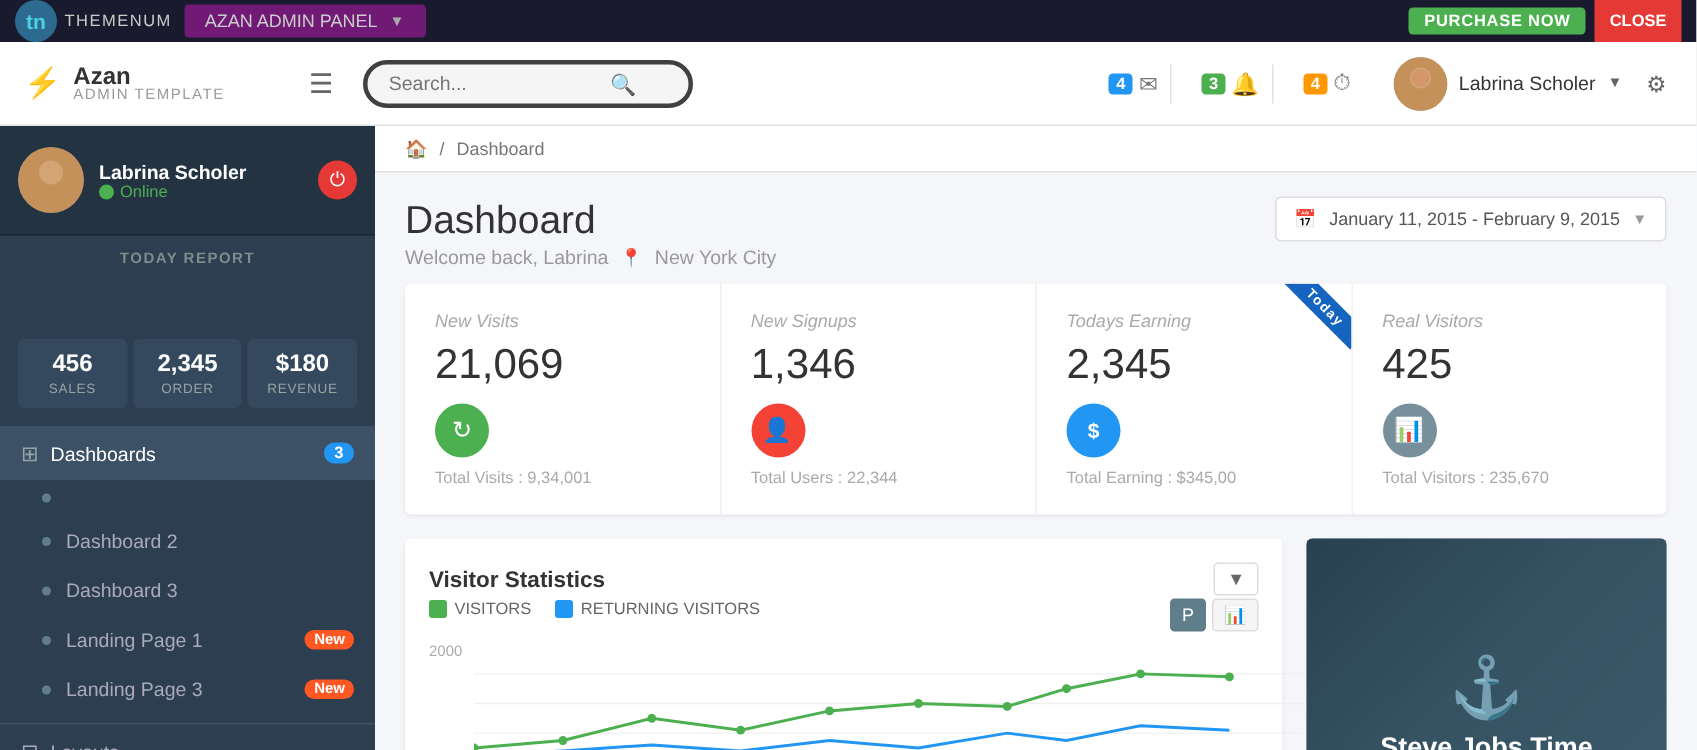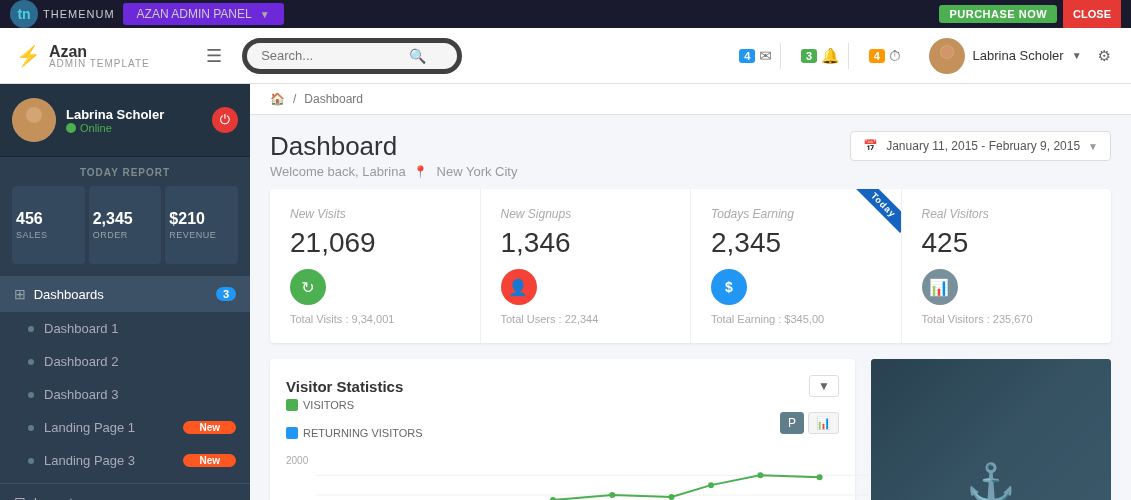--- a/index.html
+++ b/index.html
@@ -4,33 +4,33 @@
   <style>
     * { margin: 0; padding: 0; box-sizing: border-box; }
     body { font-family: 'Segoe UI', Arial, sans-serif; font-size: 13px; background: #f0f0f0; overflow: hidden; width: 1131px; height: 500px; }
 
     
     .topbar { background: #1a1a2e; height: 28px; display: flex; align-items: center; justify-content: space-between; padding: 0 10px; }
     .topbar-left { display: flex; align-items: center; gap: 8px; }
     .topbar-logo { display: flex; align-items: center; gap: 5px; }
     .logo-icon { width: 28px; height: 28px; background: #2d6a8f; border-radius: 50%; display: flex; align-items: center; justify-content: center; color: #4dd0e1; font-weight: bold; font-size: 14px; }
     .topbar-brand { color: #ccc; font-size: 11px; letter-spacing: 1px; }
-    .topbar-title { background: #6d28d9; color: #ccc; font-size: 12px; padding: 4px 14px; border-radius: 3px; display: flex; align-items: center; gap: 8px; }
+    .topbar-title { background: #701a75; color: #ccc; font-size: 12px; padding: 4px 14px; border-radius: 3px; display: flex; align-items: center; gap: 8px; }
     .topbar-right { display: flex; align-items: center; gap: 6px; margin-left: 32px; }
     .btn-purchase { background: #4caf50; color: white; border: none; padding: 3px 10px; font-size: 11px; font-weight: bold; border-radius: 3px; cursor: pointer; letter-spacing: 0.5px; }
     .btn-close { background: #e53935; color: white; border: none; padding: 3px 10px; font-size: 11px; font-weight: bold; cursor: pointer; height: 28px; }
 
     
     .navbar { background: white; height: 56px; display: flex; align-items: center; padding: 0 16px; border-bottom: 1px solid #e0e0e0; gap: 16px; }
     .brand-logo { display: flex; align-items: center; gap: 8px; min-width: 170px; }
     .brand-bolt { color: #ffc107; font-size: 20px; }
     .brand-name { font-size: 16px; font-weight: bold; color: #333; }
     .brand-sub { font-size: 10px; color: #999; letter-spacing: 1px; display: block; margin-top: -3px; }
     .nav-toggle { font-size: 18px; color: #666; cursor: pointer; padding: 4px; }
-    .search-box { display: flex; align-items: center; background: #f5f5f5; border: 5px solid #404040; border-radius: 20px; padding: 5px 14px; flex: 1; max-width: 220px; gap: 8px; }
+    .search-box { display: flex; align-items: center; background: #f5f5f5; border: 3px solid #404040; border-radius: 20px; padding: 5px 14px; flex: 1; max-width: 220px; gap: 8px; }
     .search-box input { border: none; background: transparent; outline: none; font-size: 13px; color: #999; width: 100%; }
     .search-icon { color: #999; font-size: 14px; }
     .nav-badges { display: flex; align-items: center; gap: 12px; margin-left: auto; }
     .badge-group { display: flex; align-items: center; gap: 4px; padding: 4px 8px; border-right: 1px solid #e0e0e0; }
     .badge-num { background: #2196f3; color: white; border-radius: 3px; padding: 1px 5px; font-size: 11px; font-weight: bold; }
     .badge-num.orange { background: #ff9800; }
     .badge-num.green { background: #4caf50; }
     .badge-icon { color: #777; font-size: 15px; }
     .user-area { display: flex; align-items: center; gap: 8px; margin-left: 8px; }
     .user-avatar-sm { width: 36px; height: 36px; border-radius: 50%; background: #ccc; overflow: hidden; display: flex; align-items: center; justify-content: center; }
@@ -47,33 +47,33 @@
     .sidebar-user { display: flex; align-items: center; gap: 10px; padding: 14px 12px; background: #243342; border-bottom: 1px solid #1a2636; }
     .sidebar-avatar { width: 44px; height: 44px; border-radius: 50%; background: #888; overflow: hidden; position: relative; }
     .online-dot { width: 10px; height: 10px; background: #4caf50; border-radius: 50%; display: inline-block; margin-right: 4px; }
     .sidebar-username { color: white; font-weight: bold; font-size: 13px; }
     .sidebar-status { color: #4caf50; font-size: 11px; display: flex; align-items: center; }
     .sidebar-power { margin-left: auto; background: #e53935; color: white; border-radius: 50%; width: 26px; height: 26px; display: flex; align-items: center; justify-content: center; font-size: 13px; cursor: pointer; }
 
     .today-report { padding: 10px 12px 6px; }
     .today-label { color: #7f8c8d; font-size: 10px; font-weight: bold; letter-spacing: 1px; margin-bottom: 8px; text-align: center; }
     .report-stats { display: flex; gap: 4px; }
-    .stat-box { flex: 1; background: #34495e; border-radius: 4px; padding: 24px 4px; text-align: left; }
+    .stat-box { flex: 1; background: #34495e; border-radius: 4px; padding: 8px 4px; text-align: center; margin-top: 40px; }
     .stat-num { color: white; font-size: 16px; font-weight: bold; }
     .stat-lbl { color: #95a5a6; font-size: 9px; letter-spacing: 0.5px; margin-top: 2px; }
 
     .sidebar-section { padding: 6px 0; }
     .sidebar-section-header { display: flex; align-items: center; justify-content: space-between; padding: 10px 14px; background: #3d5166; cursor: pointer; }
     .sidebar-section-header .icon { color: #95a5a6; font-size: 14px; margin-right: 8px; }
     .sidebar-section-title { color: white; font-size: 13px; font-weight: 500; flex: 1; }
     .sidebar-badge { background: #2196f3; color: white; border-radius: 10px; padding: 1px 7px; font-size: 11px; font-weight: bold; }
     .sidebar-item { display: flex; align-items: center; padding: 9px 14px 9px 28px; cursor: pointer; color: #aab; font-size: 13px; }
     .sidebar-dot { width: 6px; height: 6px; border-radius: 50%; background: #607d8b; margin-right: 10px; flex-shrink: 0; }
     .sidebar-item-text { flex: 1; }
-    .new-badge { background: #ff5722; color: white; font-size: 10px; padding: 1px 16px; border-radius: 10px; font-weight: bold; }
+    .new-badge { background: #ff5722; color: white; font-size: 10px; padding: 1px 6px; border-radius: 10px; font-weight: bold; }
     .sidebar-footer-item { display: flex; align-items: center; padding: 10px 14px; cursor: pointer; color: #aab; font-size: 13px; border-top: 1px solid #3d5166; }
     .sidebar-footer-item .icon { margin-right: 8px; font-size: 14px; }
 
     
     .content { flex: 1; overflow-y: auto; background: #f5f6fa; }
 
     
     .breadcrumb { background: white; padding: 8px 20px; display: flex; align-items: center; gap: 8px; border-bottom: 1px solid #e0e0e0; font-size: 12px; color: #777; }
 
     
@@ -100,21 +100,21 @@
     .today-ribbon-wrap { position: absolute; top: 0; right: 0; width: 52px; height: 52px; overflow: hidden; }
     .today-ribbon-diag { position: absolute; top: 8px; right: -14px; background: #1565c0; color: white; font-size: 9px; font-weight: bold; padding: 3px 16px; transform: rotate(45deg); letter-spacing: 1px; }
 
     
     .bottom-row { display: flex; margin: 0 20px; gap: 16px; }
     .visitor-chart { background: white; border-radius: 4px; box-shadow: 0 1px 3px rgba(0,0,0,0.08); flex: 1; padding: 16px; min-height: 130px; }
     .chart-header { display: flex; align-items: center; justify-content: space-between; margin-bottom: 2px; }
     .chart-title { font-size: 15px; color: #333; }
     .chart-title span { font-weight: bold; }
     .chart-dropdown { border: 1px solid #ddd; background: white; color: #666; padding: 3px 8px; border-radius: 3px; cursor: pointer; font-size: 12px; }
-    .chart-legend { display: flex; align-items: flex-start; gap: 16px; margin-bottom: 8px; flex-direction: column; }
+    .chart-legend { display: flex; align-items: flex-end; gap: 16px; margin-bottom: 8px; }
     .legend-item { display: flex; align-items: center; gap: 5px; font-size: 11px; color: #666; }
     .legend-color { width: 12px; height: 12px; border-radius: 2px; }
     .legend-color.green { background: #4caf50; }
     .legend-color.blue { background: #2196f3; }
     .chart-btns { display: flex; gap: 4px; }
     .chart-btn { border: 1px solid #ddd; background: #f5f5f5; color: #666; padding: 3px 7px; border-radius: 3px; cursor: pointer; font-size: 12px; }
     .chart-btn.active { background: #607d8b; color: white; border-color: #607d8b; }
     .chart-area { position: relative; height: 80px; }
     .chart-yaxis { position: absolute; left: 0; top: 0; color: #aaa; font-size: 10px; }
 
@@ -220,36 +220,35 @@
       <div class="report-stats">
         <div class="stat-box">
           <div class="stat-num">456</div>
           <div class="stat-lbl">SALES</div>
         </div>
         <div class="stat-box">
           <div class="stat-num">2,345</div>
           <div class="stat-lbl">ORDER</div>
         </div>
         <div class="stat-box">
-          <div class="stat-num">$210</div>
+          <div class="stat-num">$180</div>
           <div class="stat-lbl">REVENUE</div>
         </div>
       </div>
     </div>
 
     <div class="sidebar-section">
       <div class="sidebar-section-header">
         <span class="icon">⊞</span>
         <span class="sidebar-section-title">Dashboards</span>
         <span class="sidebar-badge">3</span>
       </div>
 
       <div class="sidebar-item">
         <span class="sidebar-dot"></span>
-        <span class="sidebar-item-text">Dashboard 1</span>
       </div>
       <div class="sidebar-item">
         <span class="sidebar-dot"></span>
         <span class="sidebar-item-text">Dashboard 2</span>
       </div>
       <div class="sidebar-item">
         <span class="sidebar-dot"></span>
         <span class="sidebar-item-text">Dashboard 3</span>
       </div>
       <div class="sidebar-item">

